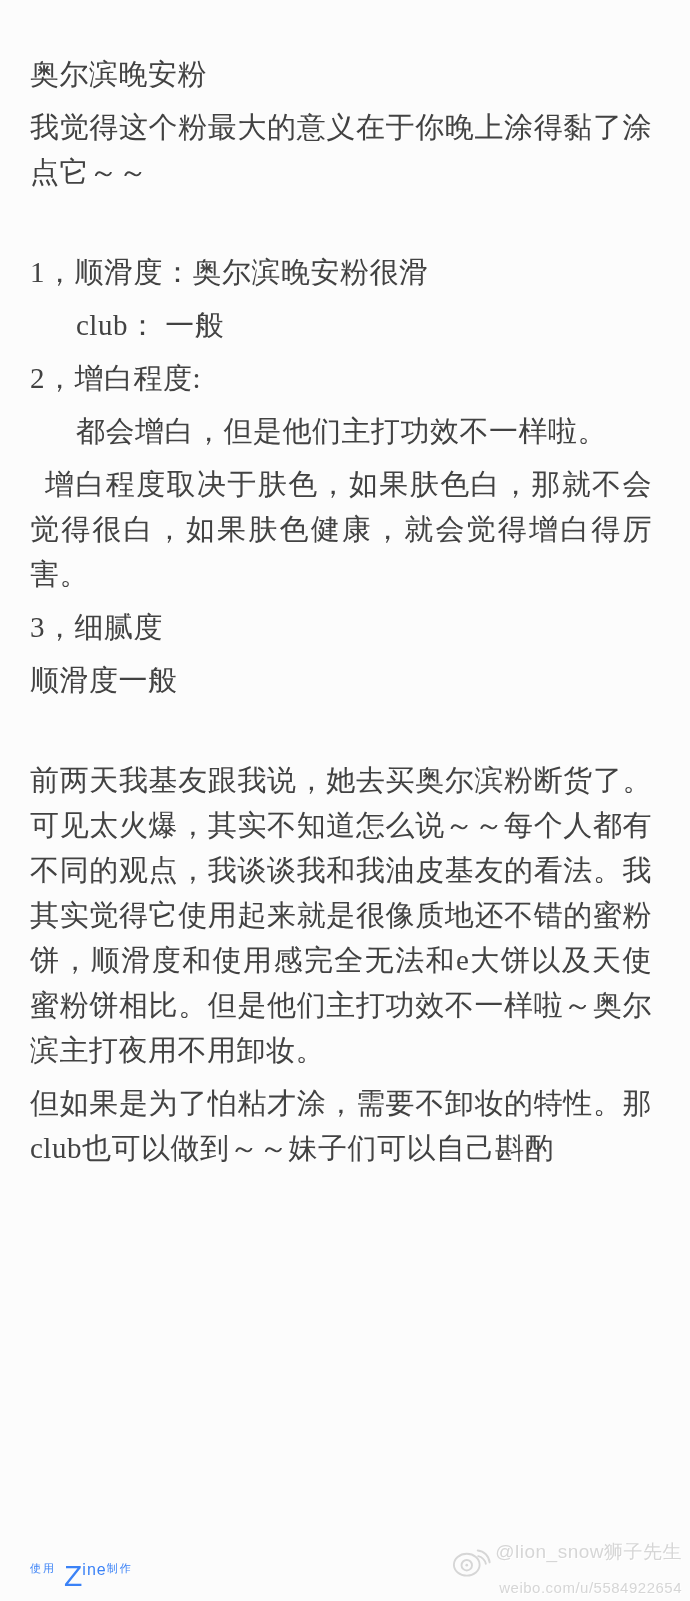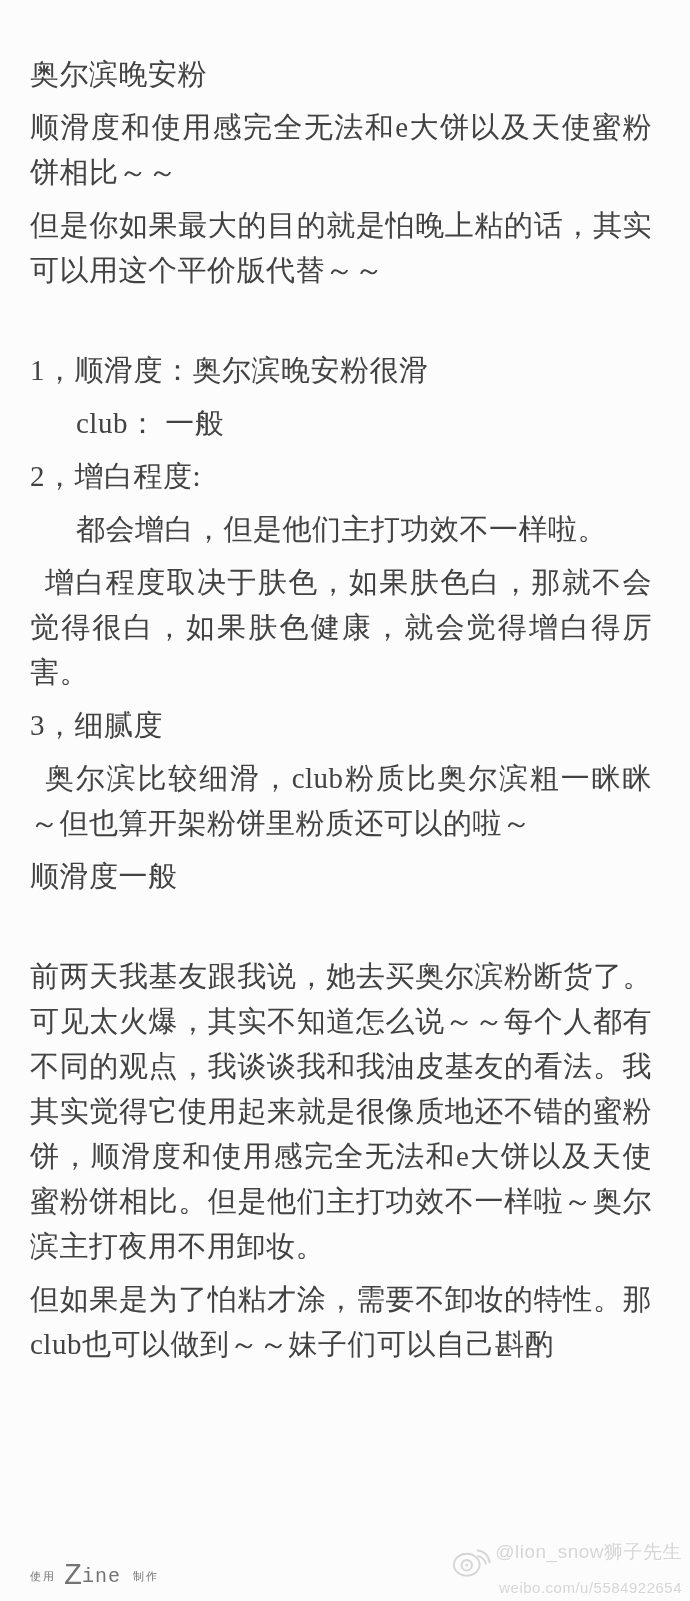--- a/index.html
+++ b/index.html
@@ -22,59 +22,57 @@
   }
   .content p { margin: 0 8px 8px 0; }
   p.sub  { padding-left: 46px; }   
   p.half { text-indent: 15px; }    
   .spacer { height: 47px; }
 
   
   .zine {
     position: absolute;
     left: 30px; bottom: 10px;
-    display: flex; align-items: center;
-    color: #737373;
-    font-family: Liberation Mono, monospace;
+    display: flex; align-items: flex-start;
+    color: #3b82f6;
+    font-family: Liberation Sans, sans-serif;
   }
   .zine .pre, .zine .suf { font-size: 11px; letter-spacing: 2px; }
   .zine .zbig  { font-size: 30px; font-weight: 300; line-height: 1; margin: 0 0 0 8px; }
-  .zine .zrest { font-size: 20px; letter-spacing: 1px; margin-right: 12px; }
+  .zine .zrest { font-size: 16px; letter-spacing: 1px; margin-right: 0; }
 
   
   .weibo {
     position: absolute;
     right: 8px; bottom: 5px;
     display: flex; flex-direction: column; align-items: flex-end;
     color: #d6d6d6;
     font-family: "Liberation Sans", sans-serif;
     text-shadow: 1px 1px 0 #ffffff;
   }
   .wb-top { display: flex; align-items: flex-start; }
   .wb-handle { font-size: 19px; letter-spacing: 0.5px; }
   .wb-url    { font-size: 15px; letter-spacing: 0.5px; margin-top: 0px; }
   .wb-icon { width: 46px; height: 40px; }
 </style>
 </head>
 <body>
 
 <main class="content">
   <p>奥尔滨晚安粉</p>
-  <p>顺滑度和使用感完全无法和e大饼以及天使蜜粉饼相比～～</p>
-  <p>但是你如果最大的目的就是怕晚上粘的话，其实可以用这个平价版代替～～</p>
+  <p>我觉得这个粉最大的意义在于你晚上涂得黏了涂点它～～</p>
 
   <div class="spacer"></div>
 
   <p>1，顺滑度：奥尔滨晚安粉很滑</p>
   <p class="sub">club： 一般</p>
   <p>2，增白程度:</p>
   <p class="sub">都会增白，但是他们主打功效不一样啦。</p>
   <p class="half">增白程度取决于肤色，如果肤色白，那就不会觉得很白，如果肤色健康，就会觉得增白得厉害。</p>
   <p>3，细腻度</p>
-  <p class="half">奥尔滨比较细滑，club粉质比奥尔滨粗一眯眯～但也算开架粉饼里粉质还可以的啦～</p>
   <p>顺滑度一般</p>
 
   <div class="spacer"></div>
 
   <p>前两天我基友跟我说，她去买奥尔滨粉断货了。可见太火爆，其实不知道怎么说～～每个人都有不同的观点，我谈谈我和我油皮基友的看法。我其实觉得它使用起来就是很像质地还不错的蜜粉饼，顺滑度和使用感完全无法和e大饼以及天使蜜粉饼相比。但是他们主打功效不一样啦～奥尔滨主打夜用不用卸妆。</p>
   <p>但如果是为了怕粘才涂，需要不卸妆的特性。那club也可以做到～～妹子们可以自己斟酌</p>
 </main>
 
 <div class="zine">
   <span class="pre">使用</span>

